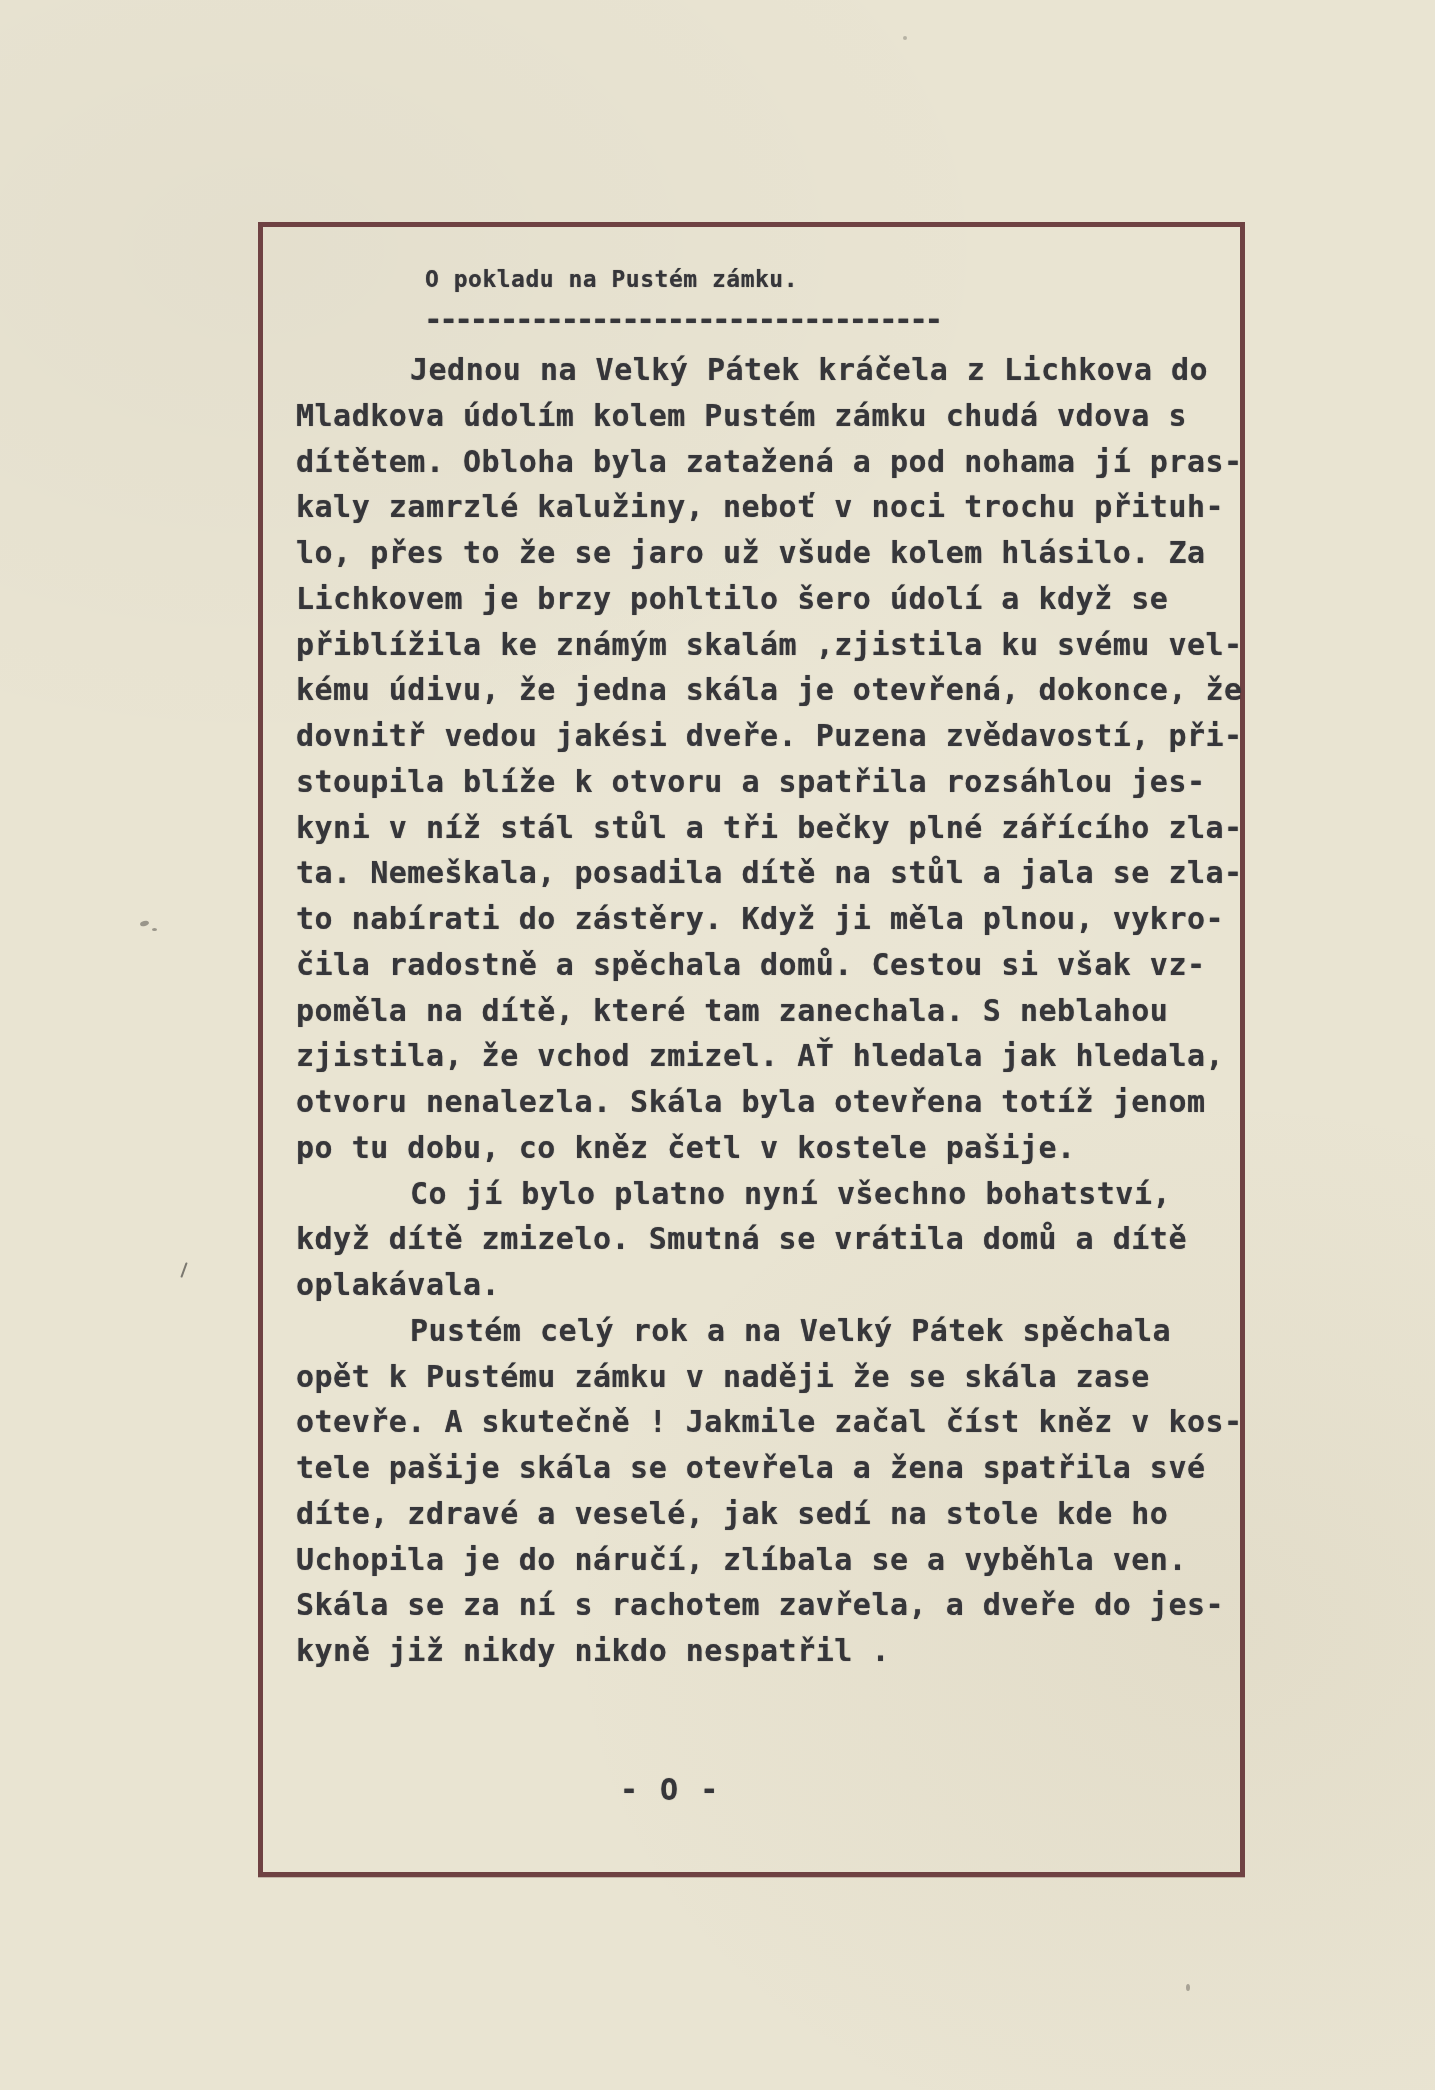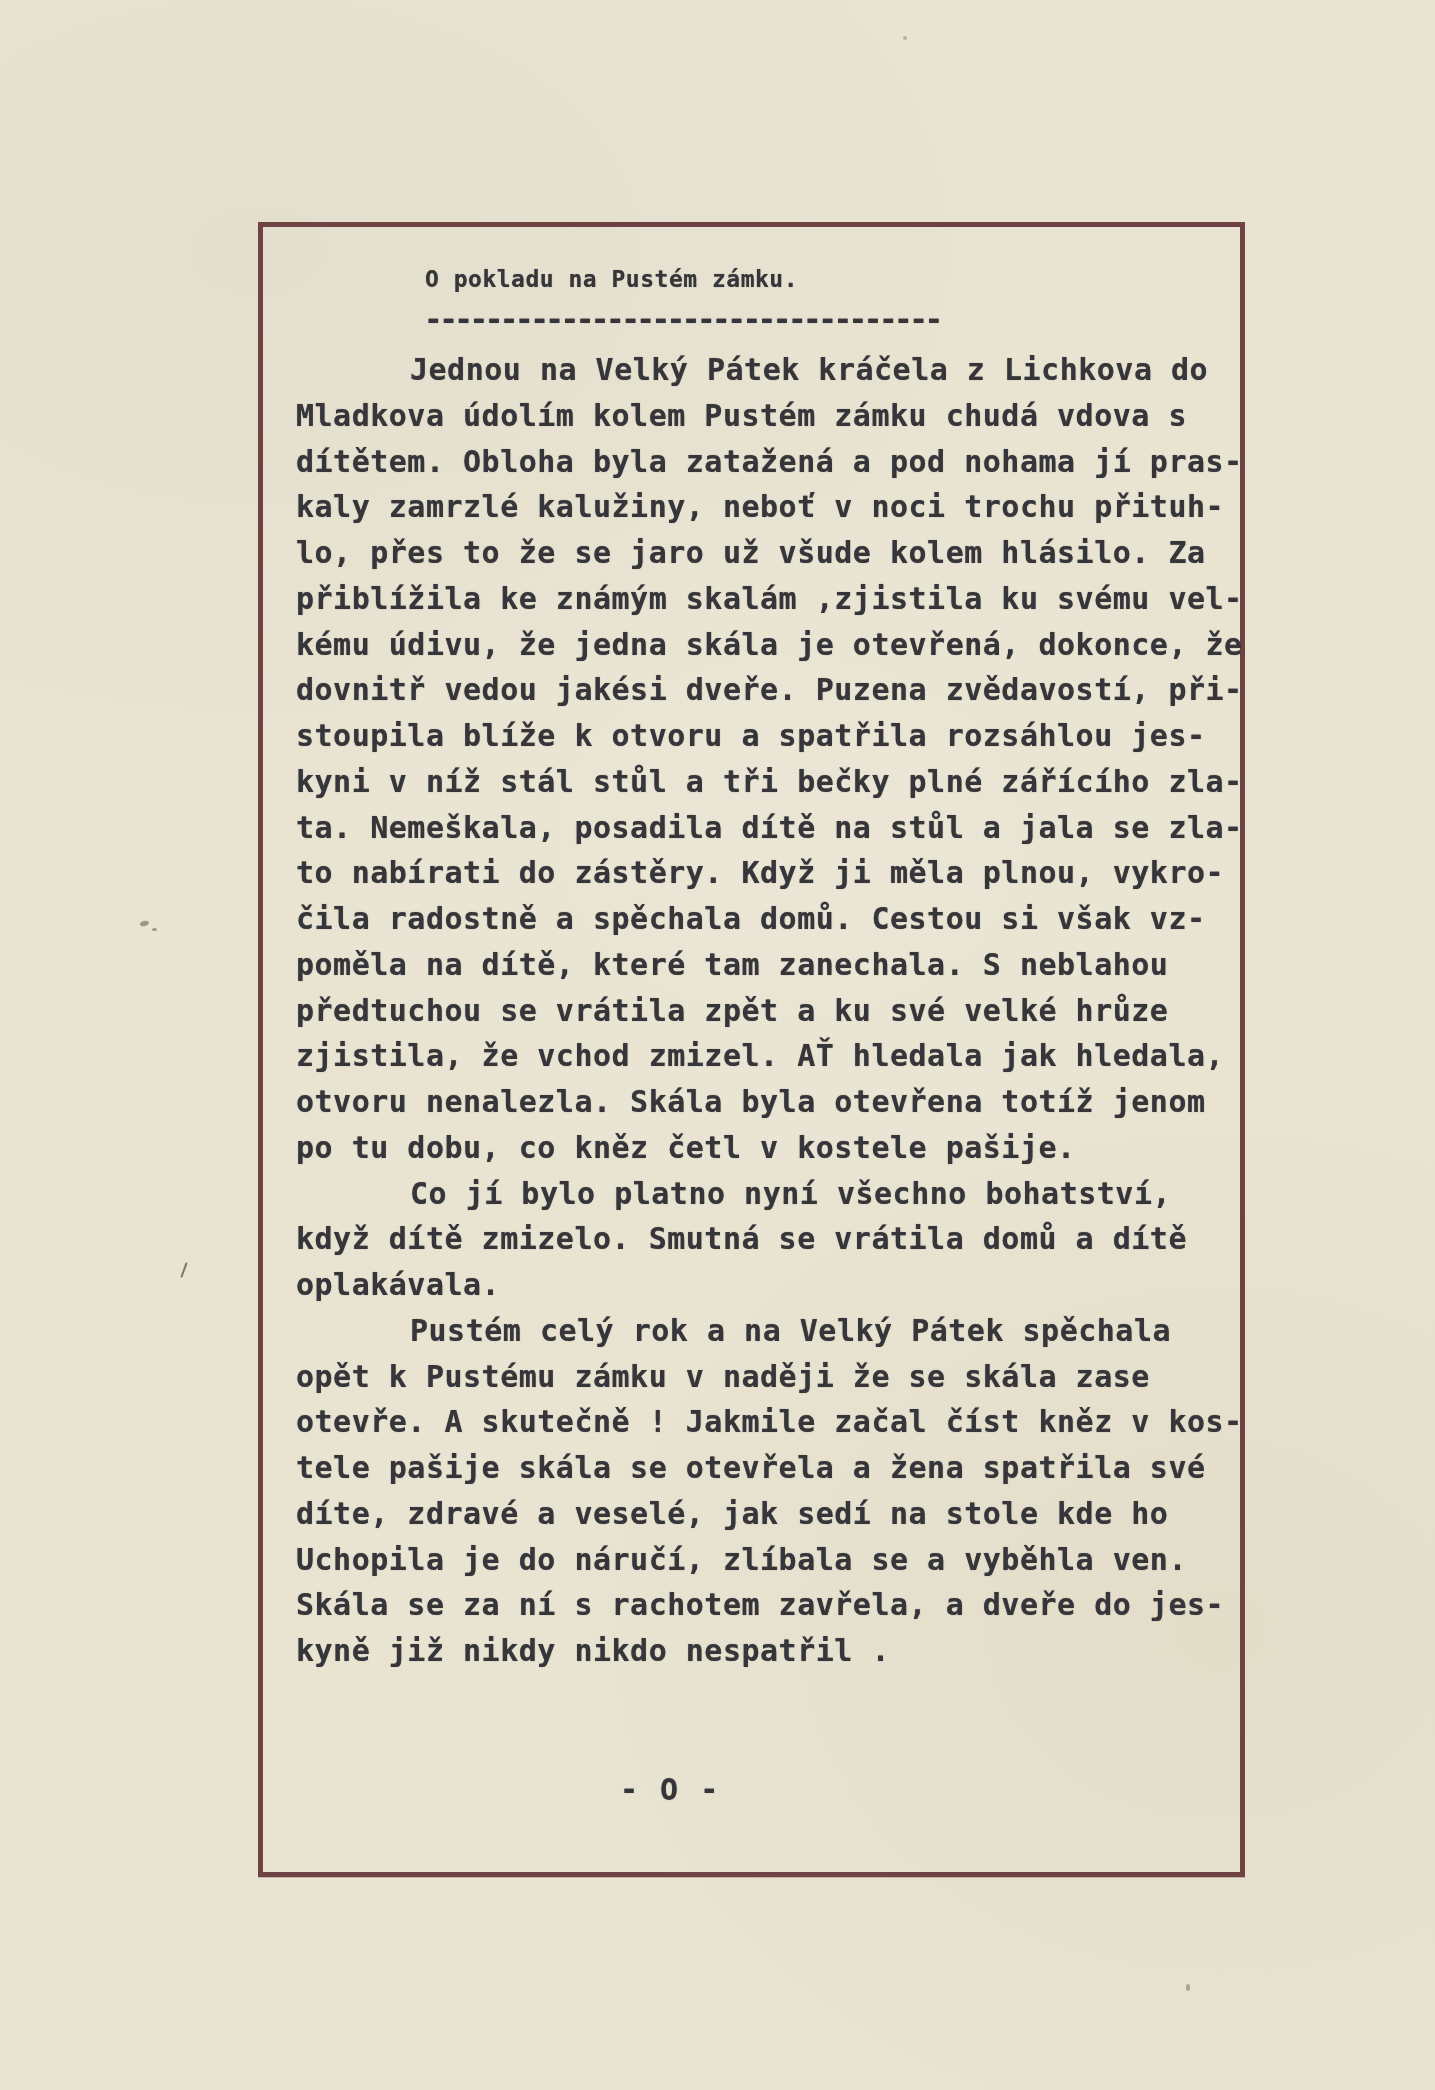--- a/index.html
+++ b/index.html
@@ -74,30 +74,30 @@
 
   <div class="story-title ink">O pokladu na Pustém zámku.</div>
   <div class="title-underline ink">----------------------------------</div>
 
   <div class="body-block ink">
     <div class="bodyline indent">Jednou na Velký Pátek kráčela z Lichkova do</div>
     <div class="bodyline">Mladkova údolím kolem Pustém zámku chudá vdova s</div>
     <div class="bodyline">dítětem. Obloha byla zatažená a pod nohama jí pras-</div>
     <div class="bodyline">kaly zamrzlé kalužiny, neboť v noci trochu přituh-</div>
     <div class="bodyline">lo, přes to že se jaro už všude kolem hlásilo. Za</div>
+    <div class="bodyline">Lichkovem je brzy pohltilo šero údolí a když se</div>
     <div class="bodyline">přiblížila ke známým skalám ,zjistila ku svému vel-</div>
     <div class="bodyline">kému údivu, že jedna skála je otevřená, dokonce, že</div>
     <div class="bodyline">dovnitř vedou jakési dveře. Puzena zvědavostí, při-</div>
     <div class="bodyline">stoupila blíže k otvoru a spatřila rozsáhlou jes-</div>
     <div class="bodyline">kyni v níž stál stůl a tři bečky plné zářícího zla-</div>
     <div class="bodyline">ta. Nemeškala, posadila dítě na stůl a jala se zla-</div>
     <div class="bodyline">to nabírati do zástěry. Když ji měla plnou, vykro-</div>
     <div class="bodyline">čila radostně a spěchala domů. Cestou si však vz-</div>
     <div class="bodyline">poměla na dítě, které tam zanechala. S neblahou</div>
-    <div class="bodyline">předtuchou se vrátila zpět a ku své velké hrůze</div>
     <div class="bodyline">zjistila, že vchod zmizel. AŤ hledala jak hledala,</div>
     <div class="bodyline">otvoru nenalezla. Skála byla otevřena totíž jenom</div>
     <div class="bodyline">po tu dobu, co kněz četl v kostele pašije.</div>
     <div class="bodyline indent">Co jí bylo platno nyní všechno bohatství,</div>
     <div class="bodyline">když dítě zmizelo. Smutná se vrátila domů a dítě</div>
     <div class="bodyline">oplakávala.</div>
     <div class="bodyline indent">Pustém celý rok a na Velký Pátek spěchala</div>
     <div class="bodyline">opět k Pustému zámku v naději že se skála zase</div>
     <div class="bodyline">otevře. A skutečně ! Jakmile začal číst kněz v kos-</div>
     <div class="bodyline">tele pašije skála se otevřela a žena spatřila své</div>

